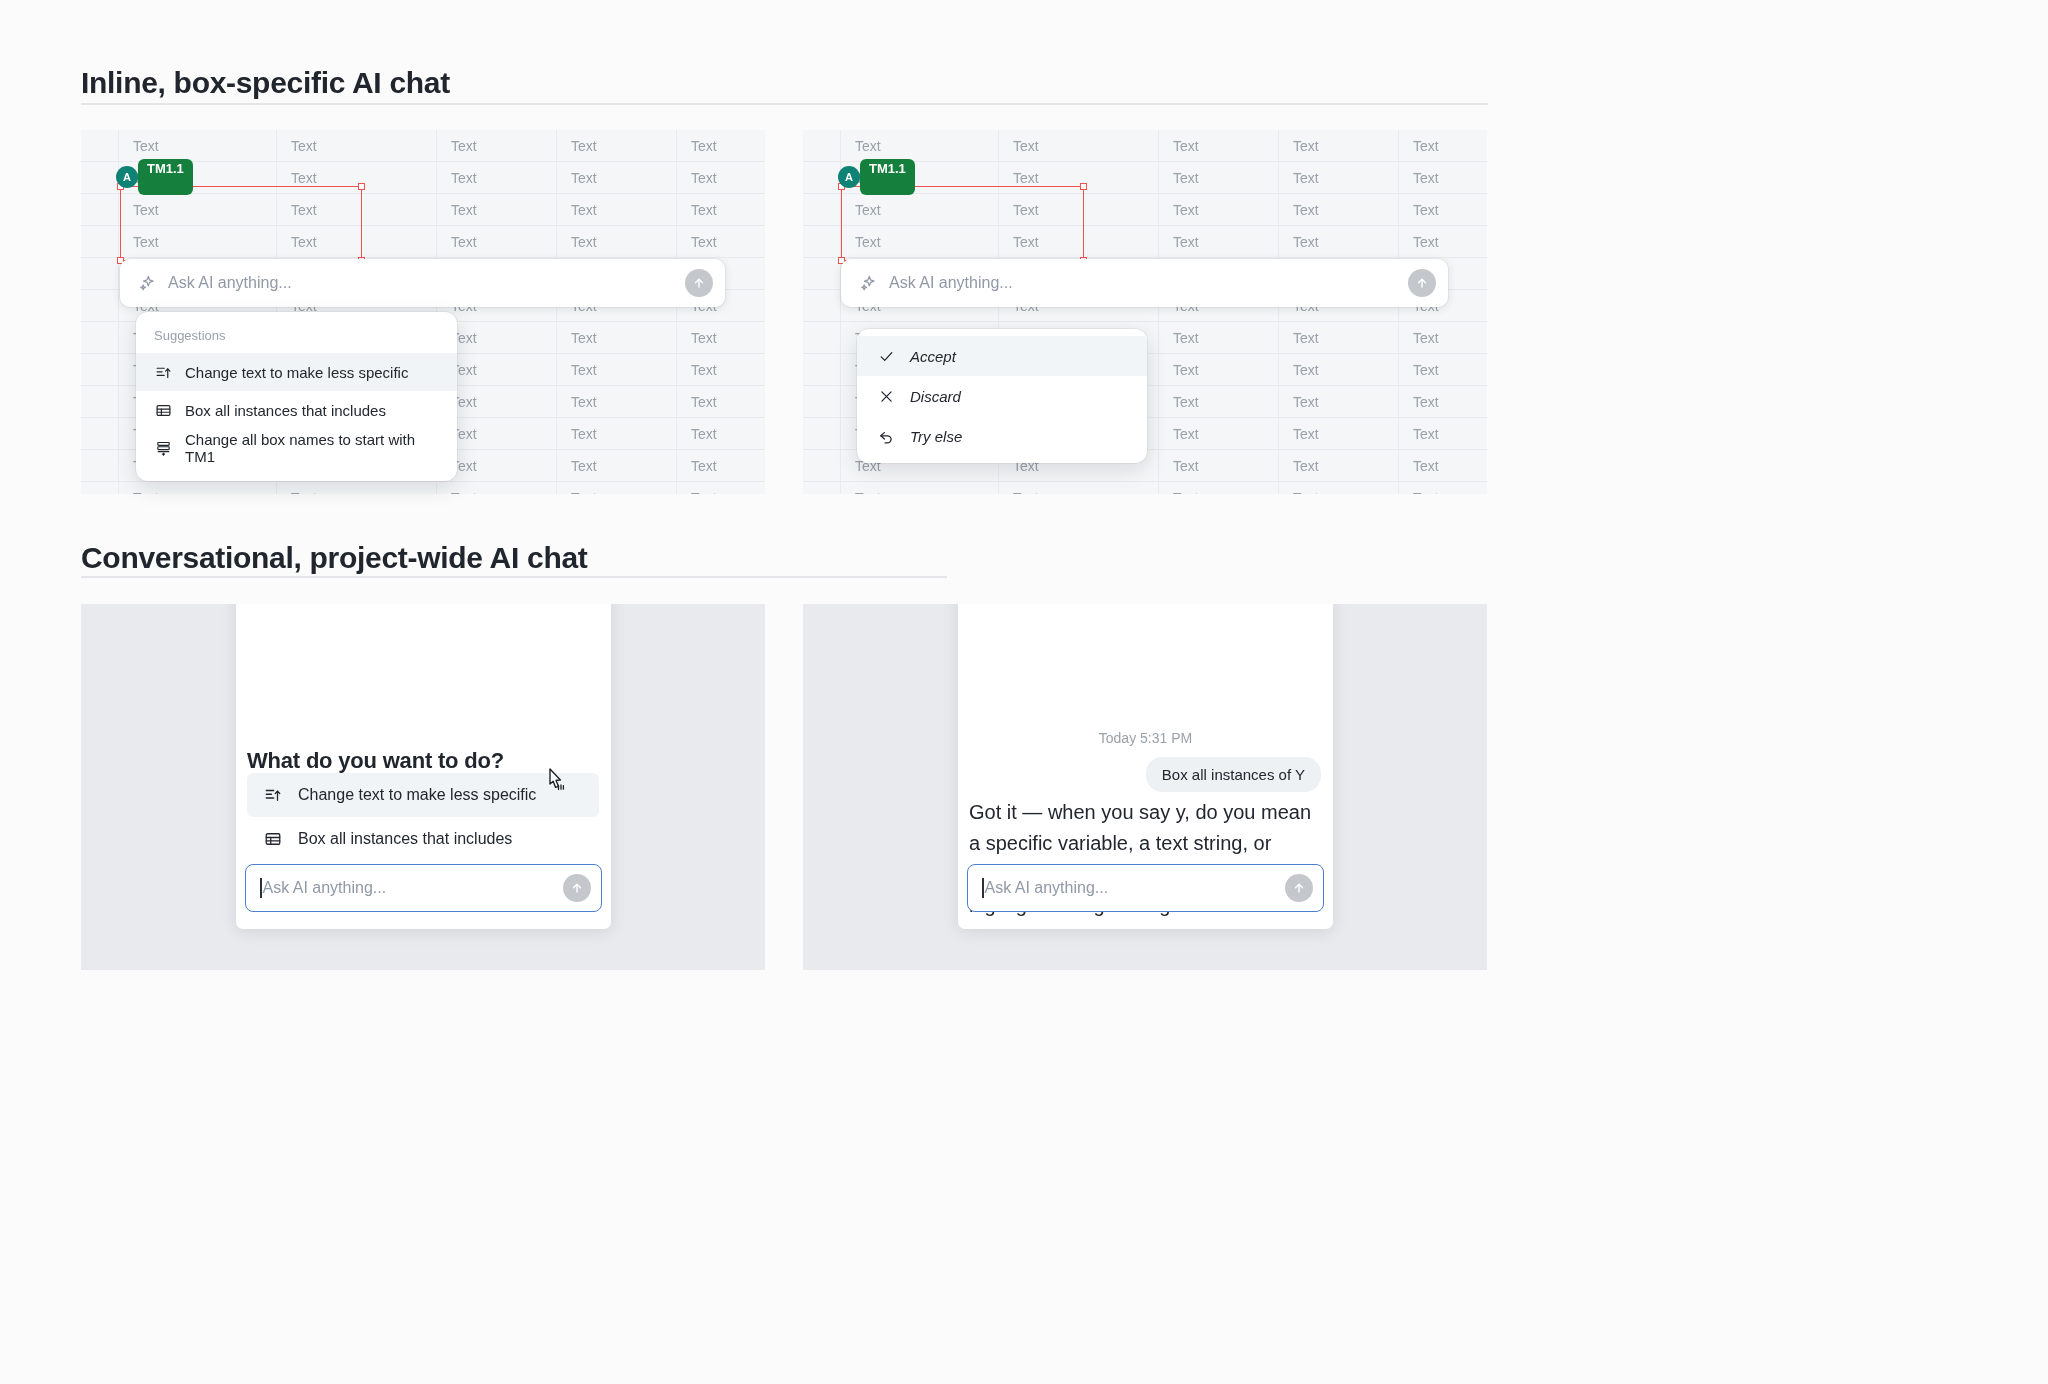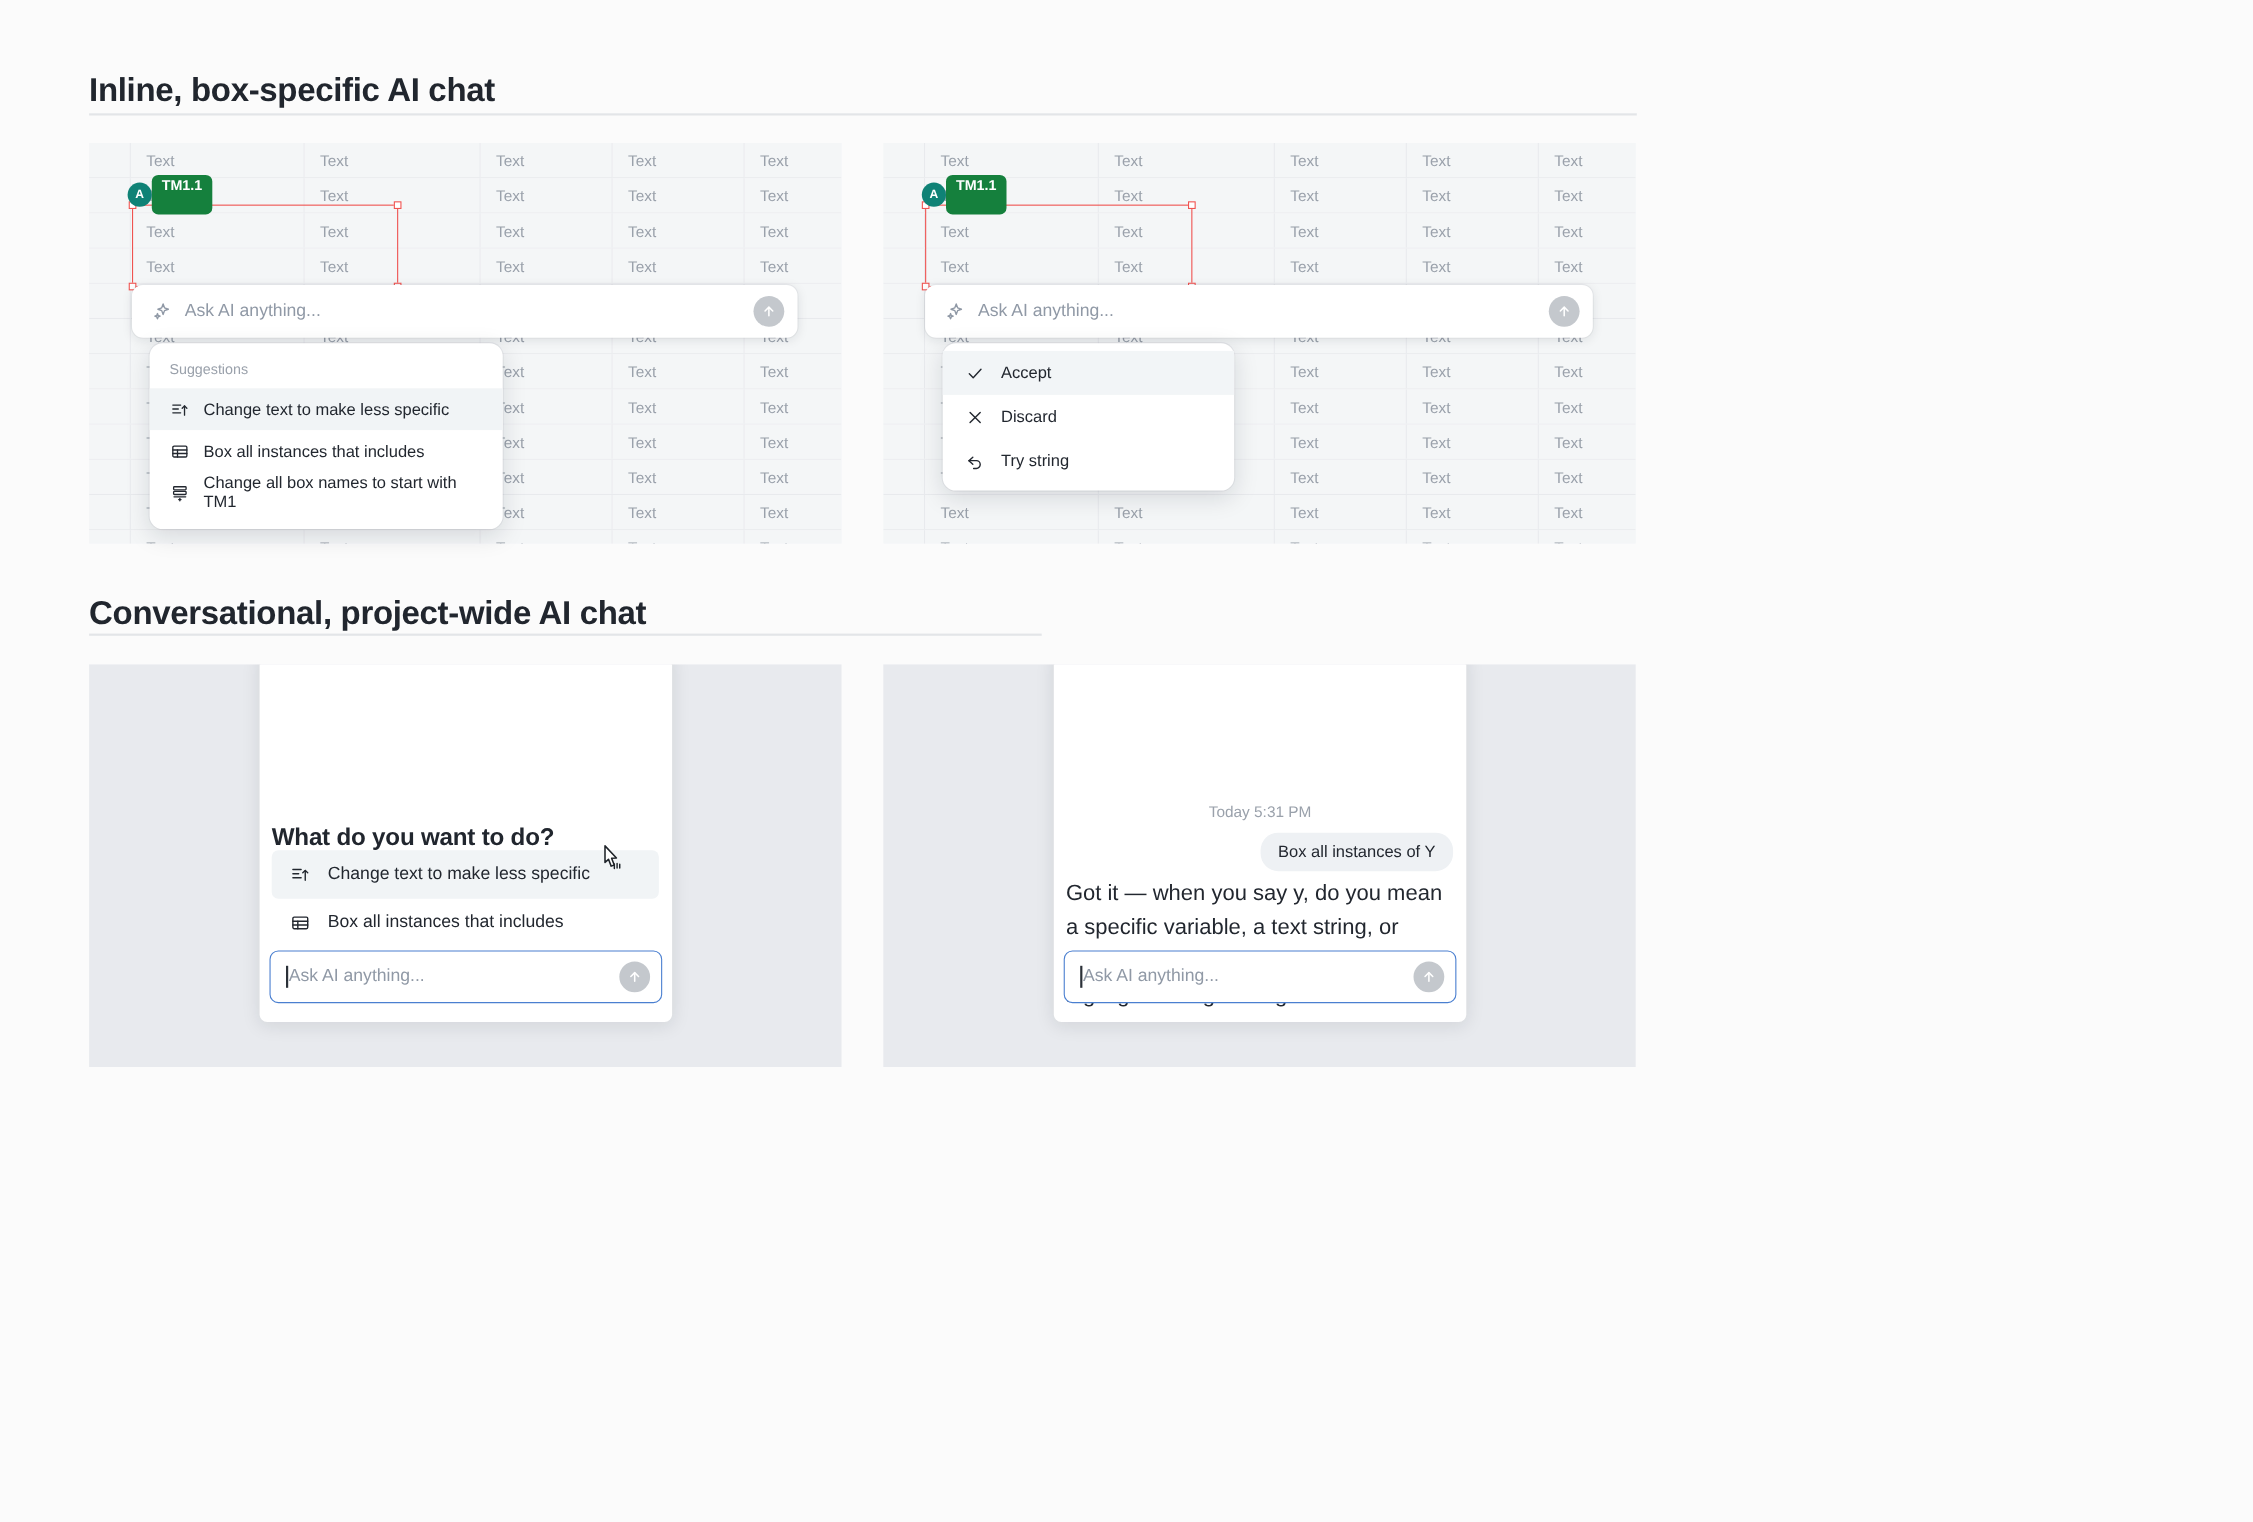--- a/index.html
+++ b/index.html
@@ -524,21 +524,21 @@
     </span>
     <span class="ph">Ask AI anything...</span>
     <span class="send-btn">
       <svg width="14" height="14" viewBox="0 0 24 24" fill="none" stroke="#ffffff" stroke-width="2.4" stroke-linecap="round" stroke-linejoin="round">
         <path d="M12 19V6"></path>
           <path d="M6 11.5 L12 5.5 L18 11.5"></path>
       </svg>
     </span>
   </div>
 
-  <div class="popover menu" style="left:841px; top:312px; width:265px;">
+  <div class="popover menu" style="left:841px; top:329px; width:290px;font-style:italic;">
     <div class="opt hl">
       <span class="ic">
         <svg width="17" height="17" viewBox="0 0 24 24" fill="none" stroke="#22272f" stroke-width="1.8" stroke-linecap="round" stroke-linejoin="round">
             <path d="M4.5 12.5 L9.5 17.5 L19.5 6.5"></path>
           </svg>
       </span>
       <span>Accept</span>
     </div>
     <div class="opt">
       <span class="ic">
@@ -549,21 +549,21 @@
       </span>
       <span>Discard</span>
     </div>
     <div class="opt">
       <span class="ic">
         <svg width="17" height="17" viewBox="0 0 24 24" fill="none" stroke="#22272f" stroke-width="1.8" stroke-linecap="round" stroke-linejoin="round">
           <path d="M9 6.5 L4 11 L9 15.5"></path>
           <path d="M4 11h9.5a5 5 0 0 1 0 10H10"></path>
         </svg>
       </span>
-      <span>Try string</span>
+      <span>Try else</span>
     </div>
   </div>
 
   <div class="section-heading" style="left:81px; top:541px;">Conversational, project-wide AI chat</div>
   <div class="section-rule" style="left:81px; top:576px; width:866px;"></div>
 
   <div class="stage" style="left:81px; top:604px; width:684px; height:366px;">
     <div class="stage-card" style="left:155px; top:-14px; width:375px; height:339px;">
       <div class="stage-title" style="left:11px; top:158px;">What do you want to do?</div>
 

